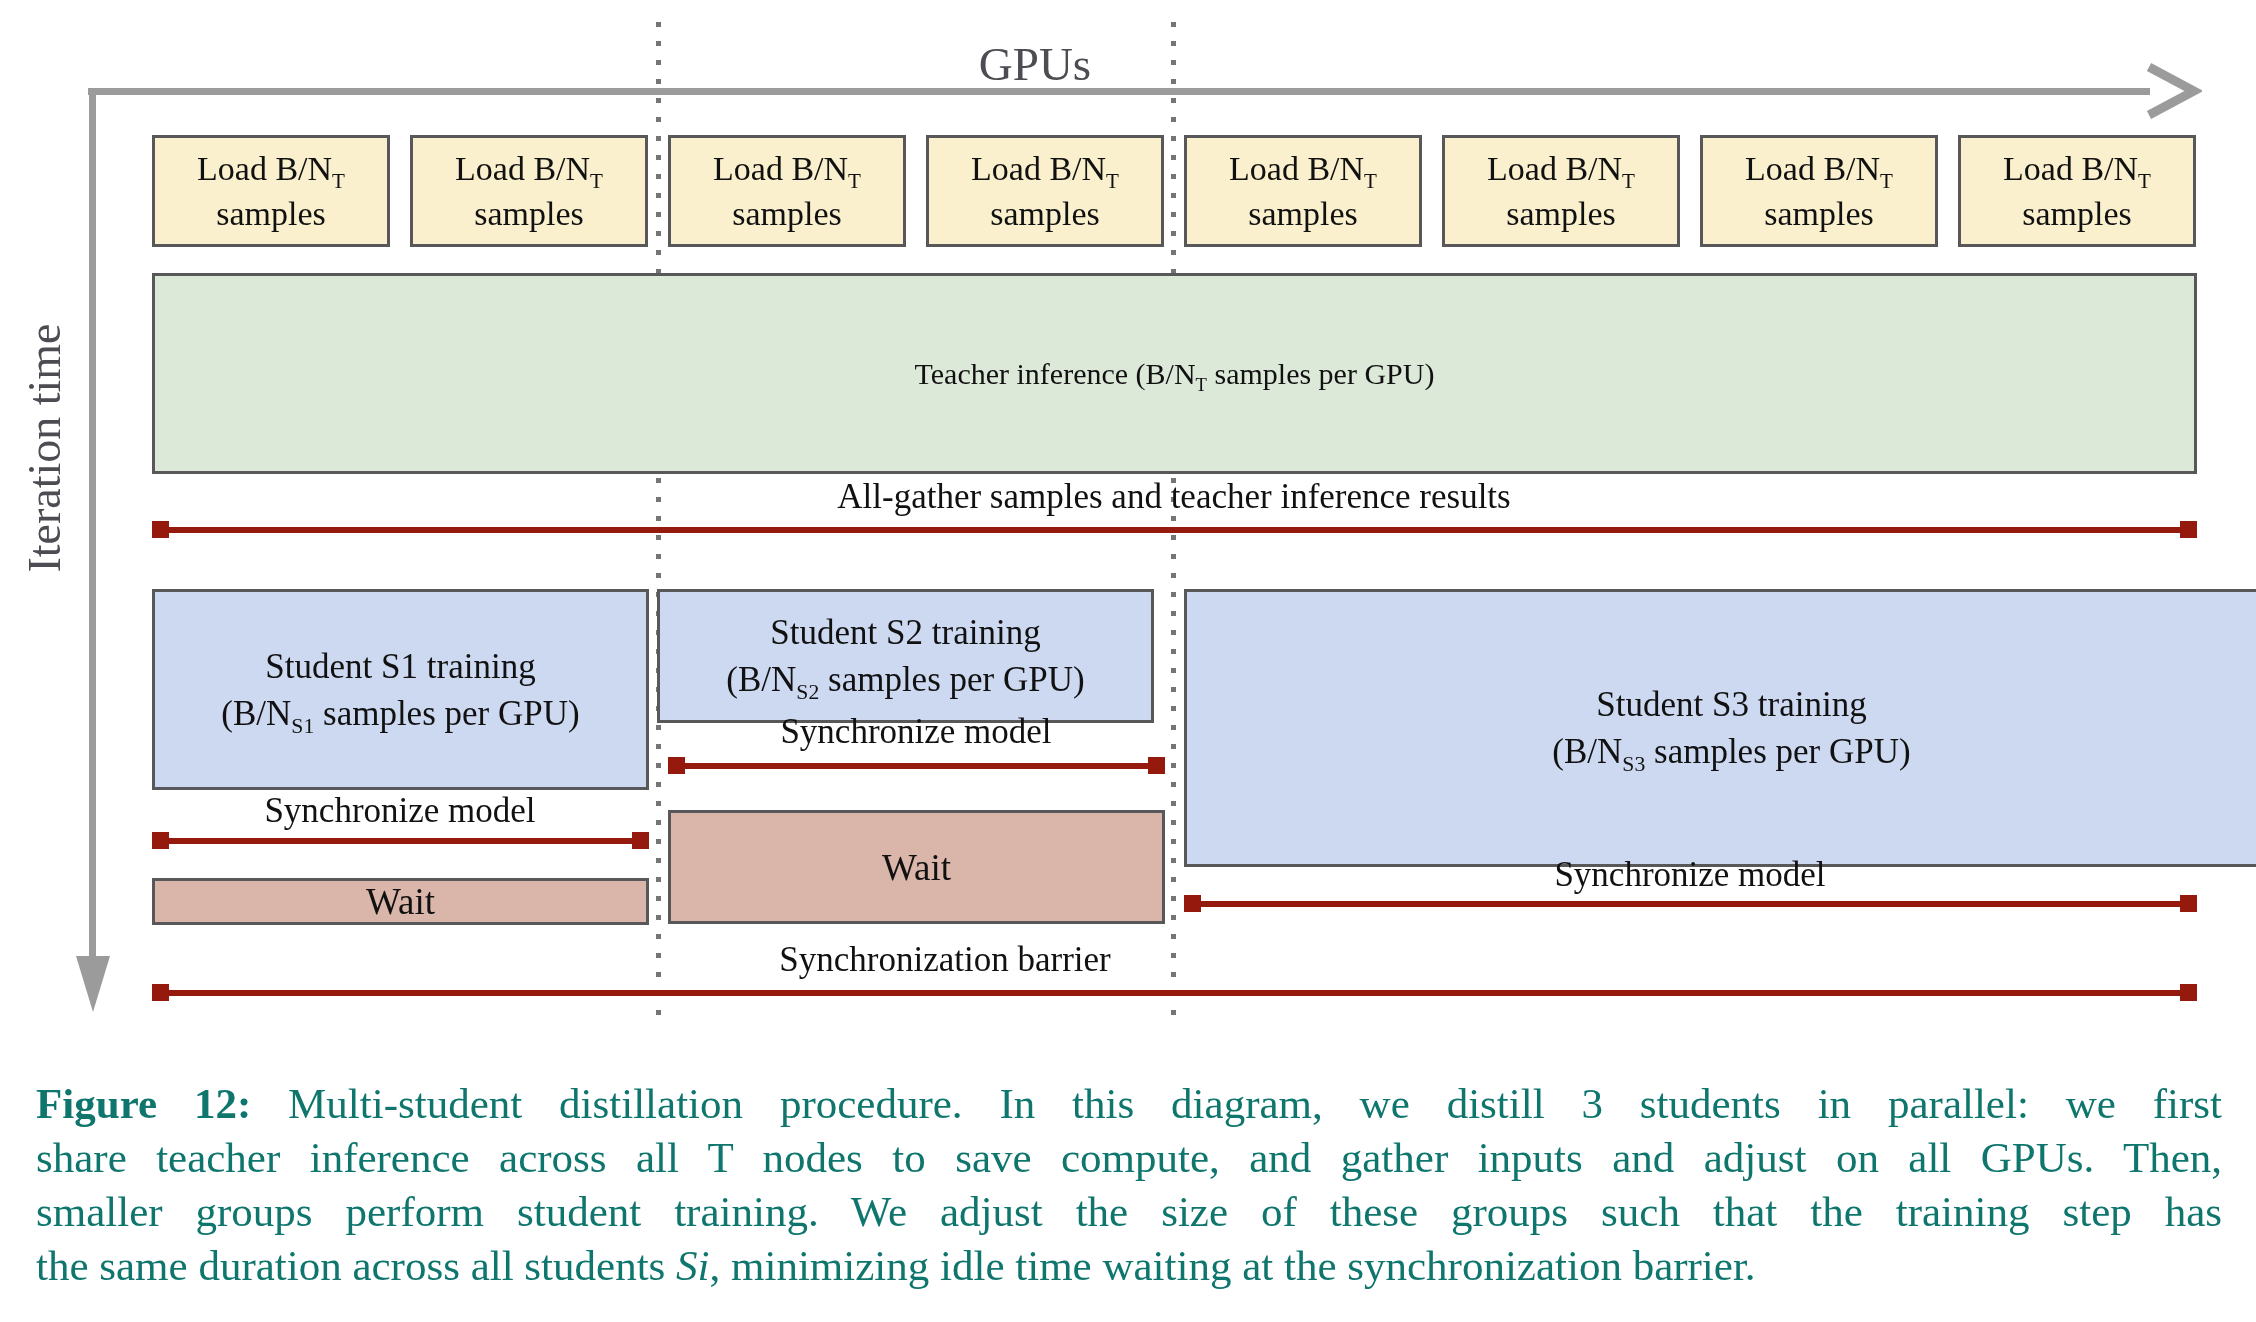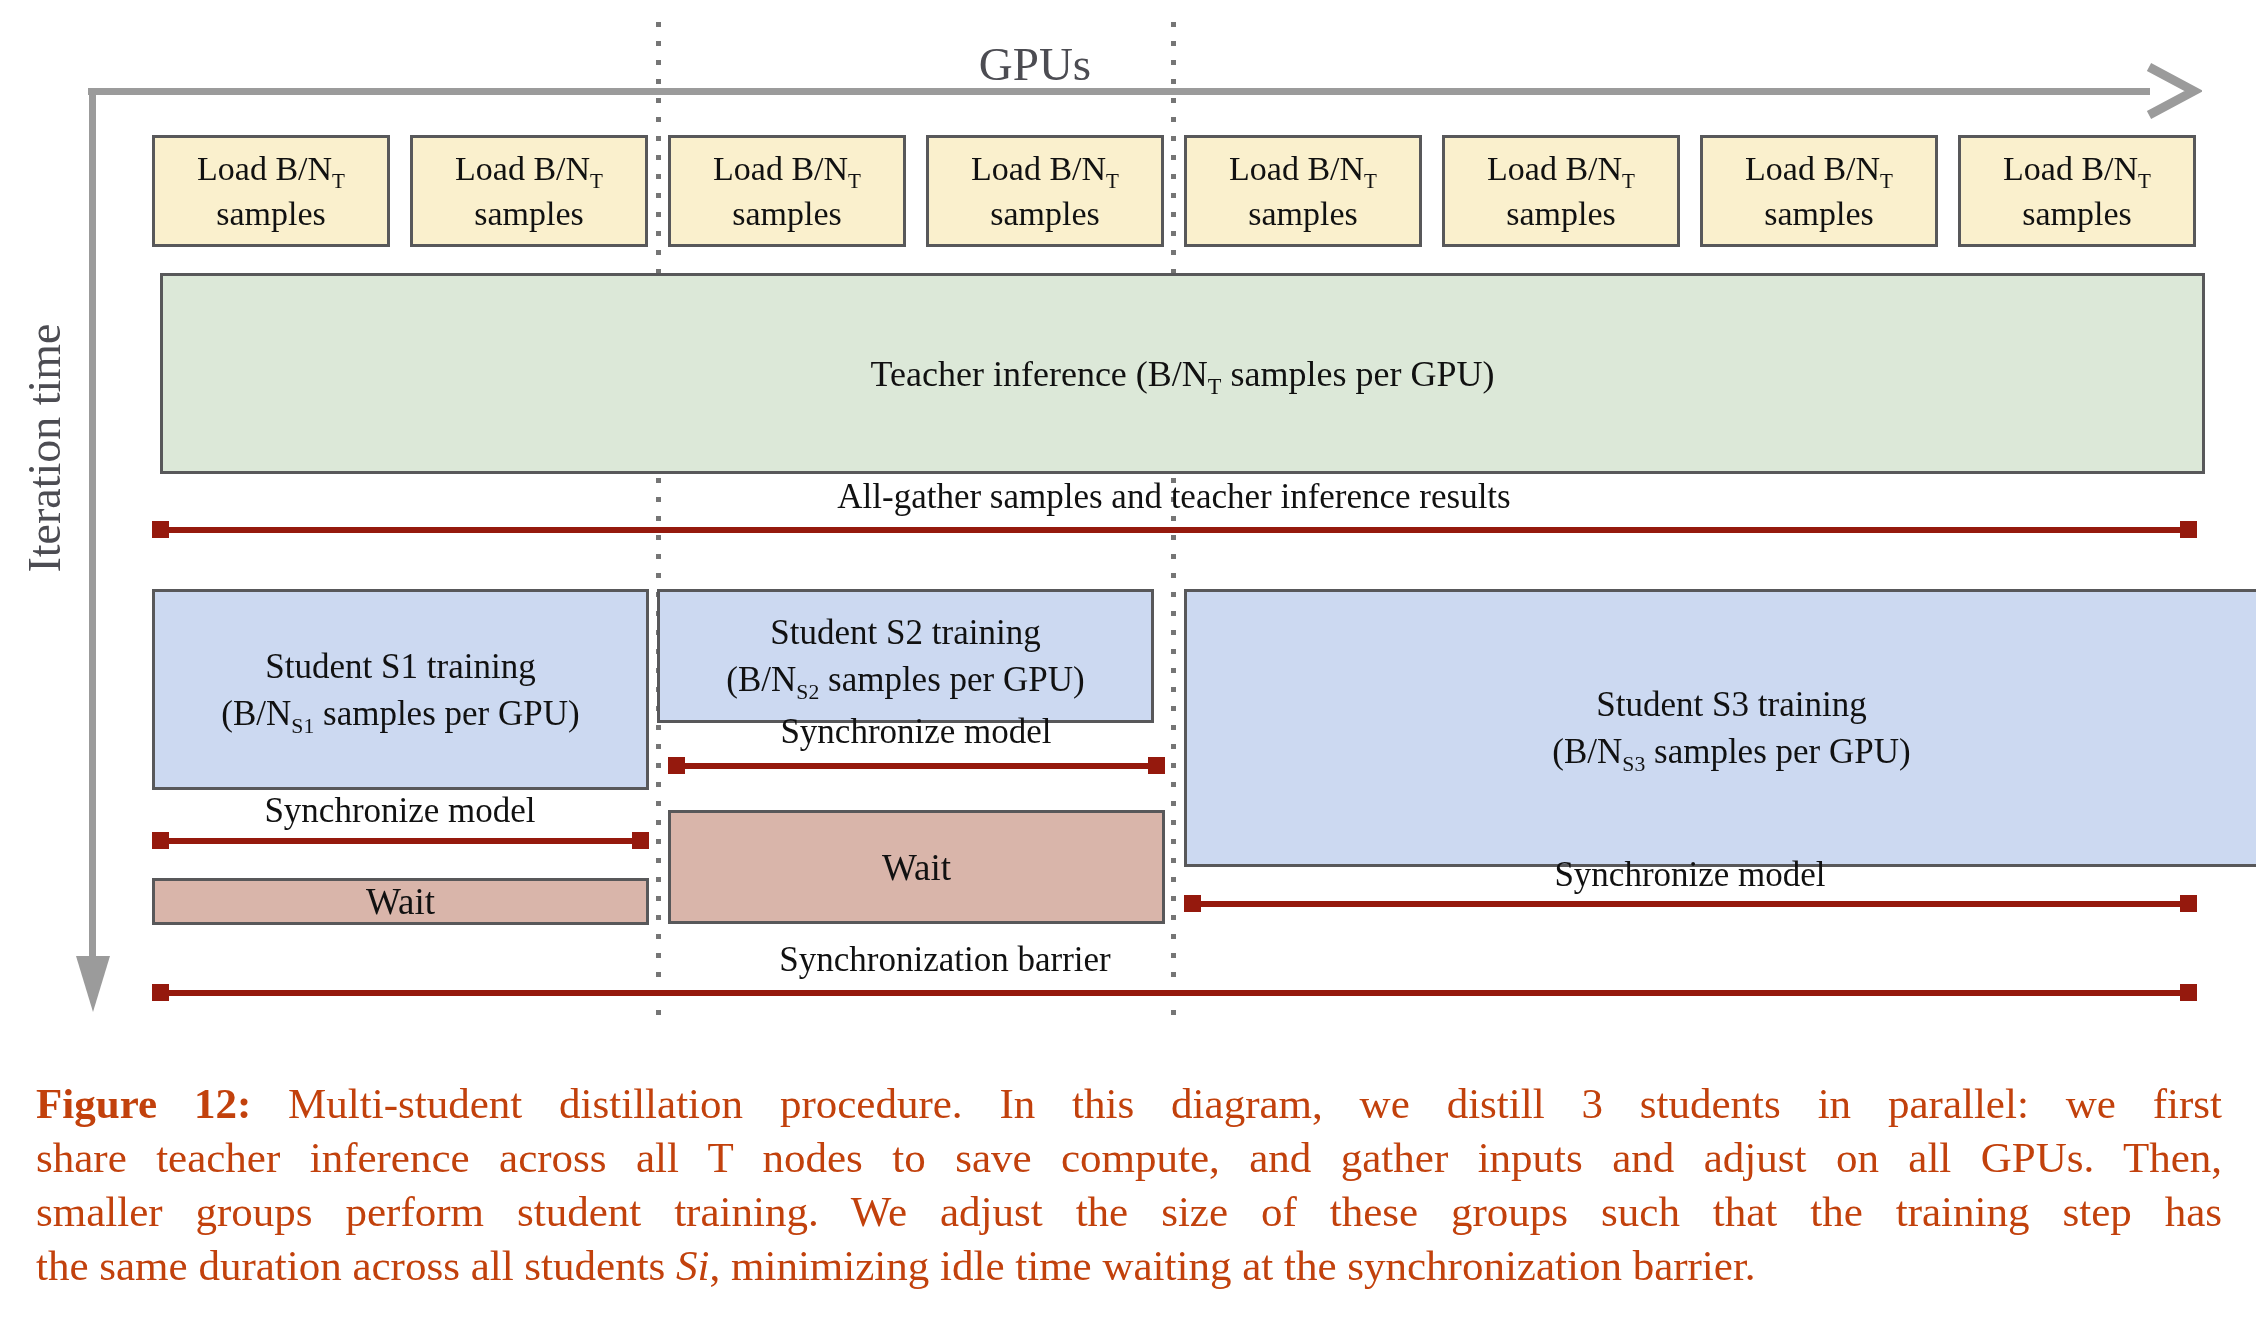--- a/index.html
+++ b/index.html
@@ -31,22 +31,22 @@
          justify-content:center; text-align:center;margin-top:16px; }
   .box .bl { width:100%; }
 
   
   .load { top:119px; width:238px; height:112px; background:var(--c-yellow);
           font-size:34px; line-height:45px; }
   .lb1{left:152px}.lb2{left:410px}.lb3{left:668px}.lb4{left:926px}
   .lb5{left:1184px}.lb6{left:1442px}.lb7{left:1700px}.lb8{left:1958px}
 
   
-  .teacher { left:160px; top:257px; width:2045px; height:201px;
-             background:var(--c-green); font-size:36px; }
+  .teacher { left:152px; top:257px; width:2045px; height:201px;
+             background:var(--c-green); font-size:30px; }
 
   
   .rline { height:6px; background:var(--c-red); }
   .rline::before, .rline::after { content:""; position:absolute; width:17px; height:17px;
              top:-6px; background:var(--c-red); }
   .rline::before { left:0; } .rline::after { right:0; }
   .allgather-line { left:152px; top:527px; width:2045px; }
   .s1-sync-line { left:152px; top:838px; width:497px; }
   .s2-sync-line { left:668px; top:763px; width:497px; }
   .s3-sync-line { left:1184px; top:901px; width:1013px; }
@@ -68,21 +68,21 @@
 
   
   .waitbox { background:var(--c-pink); font-size:37px; }
   .s1-wait { left:152px; top:862px; width:497px; height:47px; }
   .s2-wait { left:668px; top:794px; width:497px; height:114px; }
 
   sub { font-size:62%; line-height:0; }
 
   
   .caption { left:36px; top:1077px; width:2186px; font-size:43px; line-height:54px;
-             color:#c2410c; }
+             color:#0f766e; }
   .caption .cl { display:block; text-align:justify; text-align-last:justify; }
   .caption .cl.last { text-align:left; text-align-last:left; }
 </style>
 </head>
 <body>
 
 <div class="abs h-axis"></div>
 <svg class="abs h-arrowhead" viewBox="0 0 60 62">
   <polyline points="7,7 52,31 7,55" fill="none" stroke="#9b9b9b" stroke-width="9"></polyline>
 </svg>

